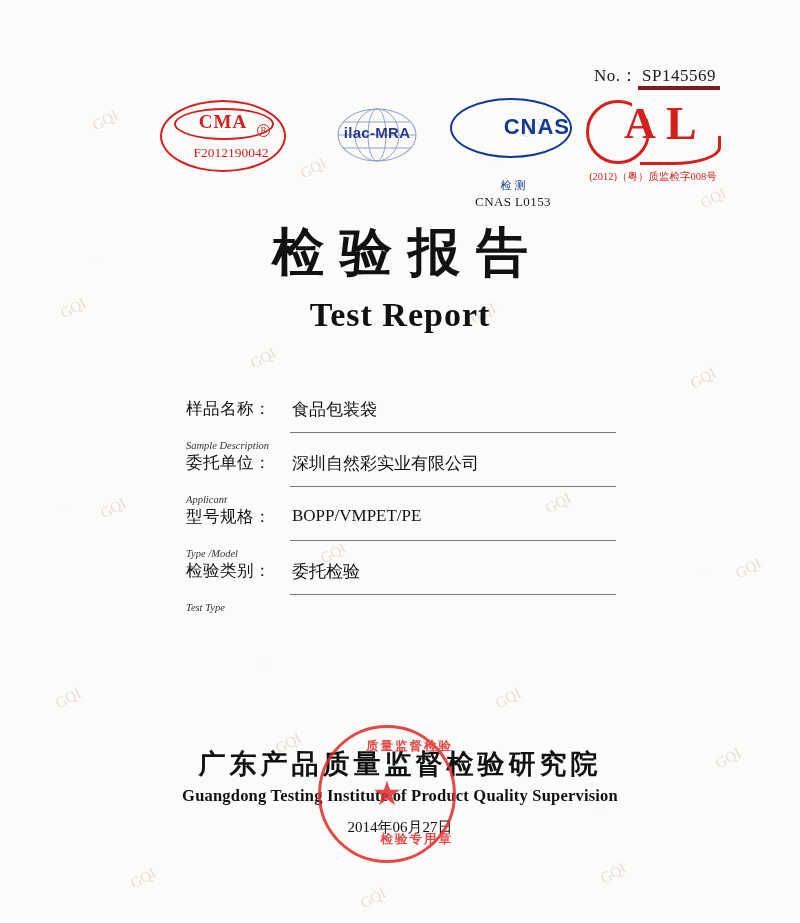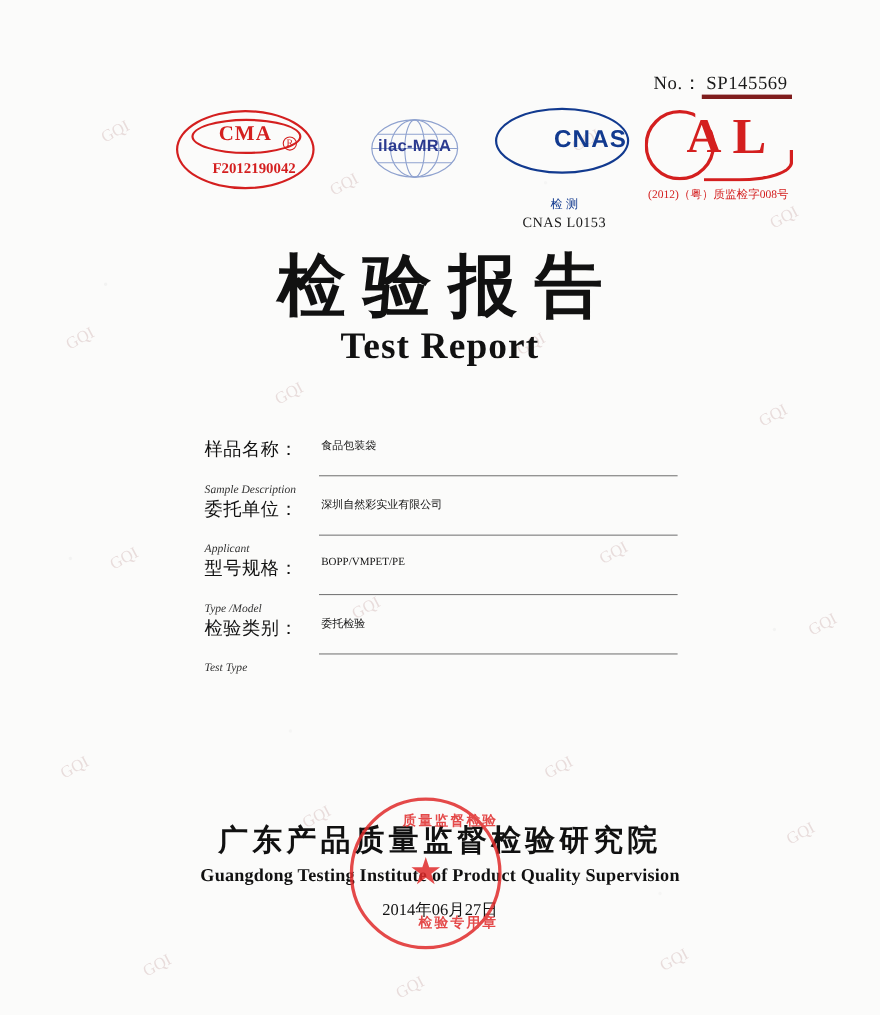--- a/index.html
+++ b/index.html
@@ -107,21 +107,20 @@
     line-height: 11px;
   }
   .cma-code {
     position: absolute;
     left: 16px; right: 0;
     bottom: 9px;
     font-family: "Liberation Serif", serif;
     font-size: 13.5px;
     color: #d41f1f;
     letter-spacing: 0px;
-    font-weight: bold;
   }
 
   
   .logo-ilac { left: 168px; top: 8px; width: 120px; }
   .ilac-box { position: relative; width: 118px; height: 62px; }
   .ilac-globe {
     position: absolute;
     left: 50%; top: 50%;
     transform: translate(-50%,-50%);
     width: 82px; height: 56px;
@@ -220,21 +219,21 @@
   }
 
   
   .title-cn {
     position: absolute;
     top: 218px;
     left: 0; right: 0;
     text-align: center;
     font-family: "Liberation Serif", serif;
     font-weight: bold;
-    font-size: 62px;
+    font-size: 52px;
     letter-spacing: 16px;
     color: #111;
     text-indent: 16px;
   }
   .title-en {
     position: absolute;
     top: 296px;
     left: 0; right: 0;
     text-align: center;
     font-family: "Liberation Serif", serif;
@@ -279,21 +278,21 @@
   .field-value-wrap {
     position: absolute;
     left: 104px;
     right: 0;
     top: 0;
     border-bottom: 1px solid #7a7a7a;
     height: 34px;
   }
   .field-value {
     font-family: "Liberation Serif", serif;
-    font-size: 10px;
+    font-size: 17px;
     color: #111;
     padding-left: 2px;
     white-space: nowrap;
   }
 
   
   .footer {
     position: absolute;
     bottom: 86px;
     left: 0; right: 0;

